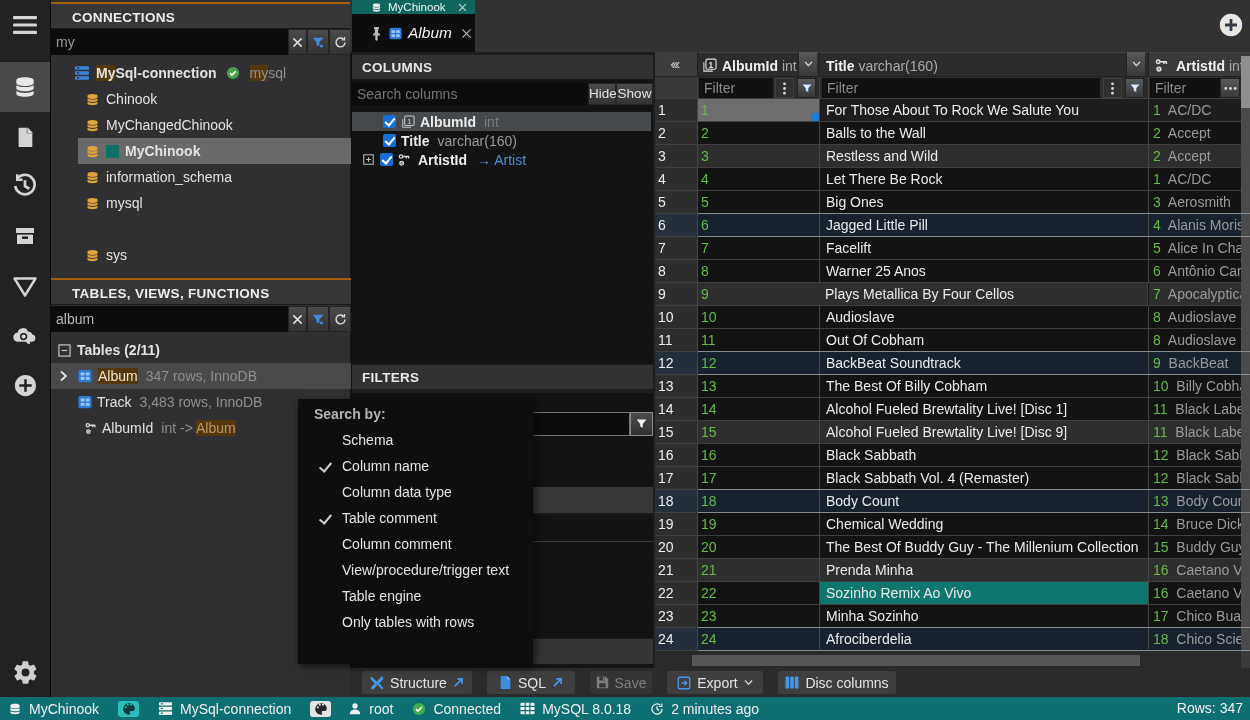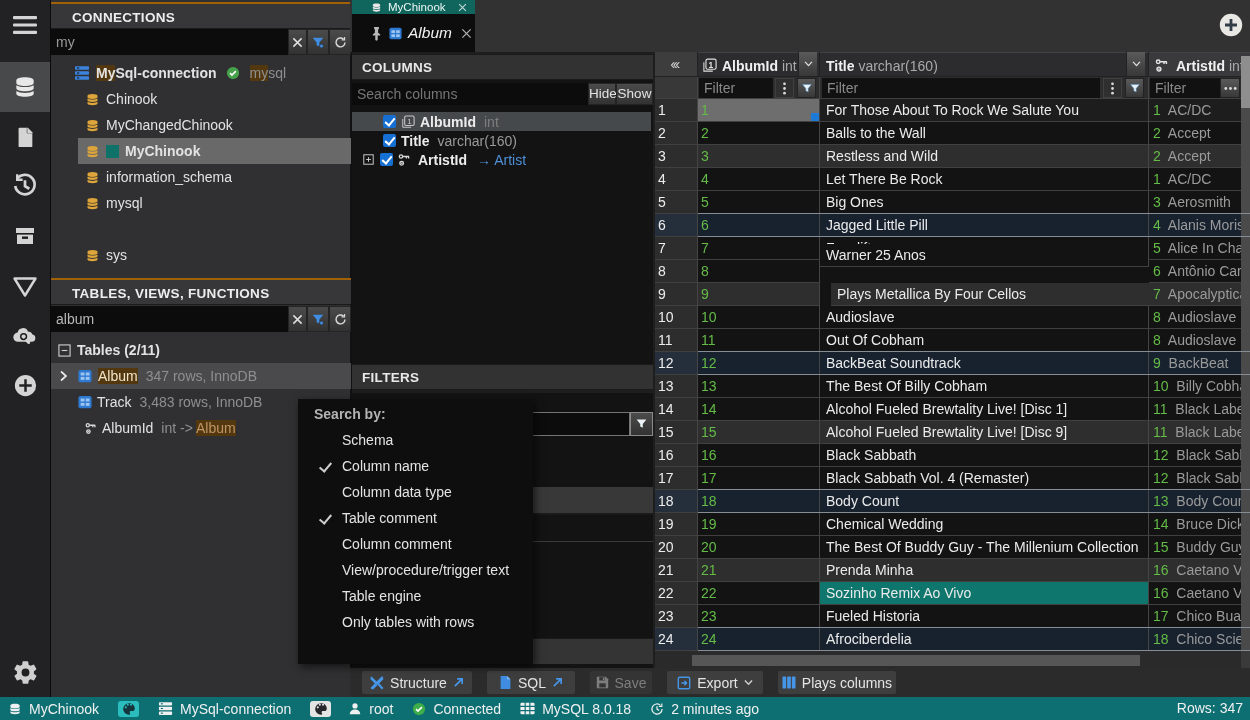--- a/index.html
+++ b/index.html
@@ -469,25 +469,25 @@
       <div class="gcell" style="left:165px;top:162px;width:329px;height:23px;background:#18222f;padding-left:6px">Jagged Little Pill</div>
       <div class="gcell" style="left:494px;top:162px;width:101px;height:23px;background:#18222f;padding-left:4px;border-right:none"><span class="gnum">4</span>&nbsp; <span class="gname">Alanis Morissette</span></div>
       <div style="position:absolute;left:43px;top:161px;width:552px;height:1px;background:#878d95;z-index:3"></div>
       <div style="position:absolute;left:43px;top:184px;width:552px;height:1px;background:#878d95;z-index:3"></div>
       <div class="gcell rowhdr" style="left:0;top:185px;width:43px;height:23px;background:#2d2d2d">7</div>
       <div class="gcell gnum" style="left:43px;top:185px;width:122px;height:23px;background:#131313;position:absolute">7</div>
       <div class="gcell" style="left:165px;top:185px;width:329px;height:23px;background:#131313;padding-left:6px">Facelift</div>
       <div class="gcell" style="left:494px;top:185px;width:101px;height:23px;background:#131313;padding-left:4px;border-right:none"><span class="gnum">5</span>&nbsp; <span class="gname">Alice In Chains</span></div>
       <div class="gcell rowhdr" style="left:0;top:208px;width:43px;height:23px;background:#2d2d2d">8</div>
       <div class="gcell gnum" style="left:43px;top:208px;width:122px;height:23px;background:#131313;position:absolute">8</div>
-      <div class="gcell" style="left:165px;top:192px;width:329px;height:23px;background:#131313;padding-left:6px">Warner 25 Anos</div>
+      <div class="gcell" style="left:165px;top:208px;width:329px;height:23px;background:#131313;padding-left:6px">Warner 25 Anos</div>
       <div class="gcell" style="left:494px;top:208px;width:101px;height:23px;background:#131313;padding-left:4px;border-right:none"><span class="gnum">6</span>&nbsp; <span class="gname">Antônio Carlos Jobim</span></div>
       <div class="gcell rowhdr" style="left:0;top:231px;width:43px;height:23px;background:#2d2d2d">9</div>
       <div class="gcell gnum" style="left:43px;top:231px;width:122px;height:23px;background:#2e2e2e;position:absolute">9</div>
-      <div class="gcell" style="left:176px;top:231px;width:329px;height:23px;background:#2e2e2e;padding-left:6px">Plays Metallica By Four Cellos</div>
+      <div class="gcell" style="left:164px;top:231px;width:329px;height:23px;background:#2e2e2e;padding-left:6px">Plays Metallica By Four Cellos</div>
       <div class="gcell" style="left:494px;top:231px;width:101px;height:23px;background:#2e2e2e;padding-left:4px;border-right:none"><span class="gnum">7</span>&nbsp; <span class="gname">Apocalyptica</span></div>
       <div class="gcell rowhdr" style="left:0;top:254px;width:43px;height:23px;background:#2d2d2d">10</div>
       <div class="gcell gnum" style="left:43px;top:254px;width:122px;height:23px;background:#131313;position:absolute">10</div>
       <div class="gcell" style="left:165px;top:254px;width:329px;height:23px;background:#131313;padding-left:6px">Audioslave</div>
       <div class="gcell" style="left:494px;top:254px;width:101px;height:23px;background:#131313;padding-left:4px;border-right:none"><span class="gnum">8</span>&nbsp; <span class="gname">Audioslave</span></div>
       <div class="gcell rowhdr" style="left:0;top:277px;width:43px;height:23px;background:#2d2d2d">11</div>
       <div class="gcell gnum" style="left:43px;top:277px;width:122px;height:23px;background:#131313;position:absolute">11</div>
       <div class="gcell" style="left:165px;top:277px;width:329px;height:23px;background:#131313;padding-left:6px">Out Of Cobham</div>
       <div class="gcell" style="left:494px;top:277px;width:101px;height:23px;background:#131313;padding-left:4px;border-right:none"><span class="gnum">8</span>&nbsp; <span class="gname">Audioslave</span></div>
       <div class="gcell rowhdr" style="left:0;top:300px;width:43px;height:23px;background:#252e3b">12</div>
@@ -533,21 +533,21 @@
       <div class="gcell rowhdr" style="left:0;top:507px;width:43px;height:23px;background:#2d2d2d">21</div>
       <div class="gcell gnum" style="left:43px;top:507px;width:122px;height:23px;background:#2e2e2e;position:absolute">21</div>
       <div class="gcell" style="left:165px;top:507px;width:329px;height:23px;background:#2e2e2e;padding-left:6px">Prenda Minha</div>
       <div class="gcell" style="left:494px;top:507px;width:101px;height:23px;background:#2e2e2e;padding-left:4px;border-right:none"><span class="gnum">16</span>&nbsp; <span class="gname">Caetano Veloso</span></div>
       <div class="gcell rowhdr" style="left:0;top:530px;width:43px;height:23px;background:#2d2d2d">22</div>
       <div class="gcell gnum" style="left:43px;top:530px;width:122px;height:23px;background:#131313;position:absolute">22</div>
       <div class="gcell" style="left:165px;top:530px;width:329px;height:23px;background:#0f766e;padding-left:6px">Sozinho Remix Ao Vivo</div>
       <div class="gcell" style="left:494px;top:530px;width:101px;height:23px;background:#131313;padding-left:4px;border-right:none"><span class="gnum">16</span>&nbsp; <span class="gname">Caetano Veloso</span></div>
       <div class="gcell rowhdr" style="left:0;top:553px;width:43px;height:23px;background:#2d2d2d">23</div>
       <div class="gcell gnum" style="left:43px;top:553px;width:122px;height:23px;background:#131313;position:absolute">23</div>
-      <div class="gcell" style="left:165px;top:553px;width:329px;height:23px;background:#131313;padding-left:6px">Fueled Historia</div>
+      <div class="gcell" style="left:165px;top:553px;width:329px;height:23px;background:#131313;padding-left:6px">Minha Sozinho</div>
       <div class="gcell" style="left:494px;top:553px;width:101px;height:23px;background:#131313;padding-left:4px;border-right:none"><span class="gnum">17</span>&nbsp; <span class="gname">Chico Buarque</span></div>
       <div class="gcell rowhdr" style="left:0;top:576px;width:43px;height:23px;background:#252e3b">24</div>
       <div class="gcell gnum" style="left:43px;top:576px;width:122px;height:23px;background:#18222f;position:absolute">24</div>
       <div class="gcell" style="left:165px;top:576px;width:329px;height:23px;background:#18222f;padding-left:6px">Afrociberdelia</div>
       <div class="gcell" style="left:494px;top:576px;width:101px;height:23px;background:#18222f;padding-left:4px;border-right:none"><span class="gnum">18</span>&nbsp; <span class="gname">Chico Science &amp; Nação Zumbi</span></div>
       <div style="position:absolute;left:43px;top:575px;width:552px;height:1px;background:#878d95;z-index:3"></div>
       <div style="position:absolute;left:43px;top:598px;width:552px;height:1px;background:#878d95;z-index:3"></div>
       <div style="position:absolute;left:0;top:599px;width:595px;height:17px;background:#2a2a2a"></div>
       <div style="position:absolute;left:37px;top:603px;width:448px;height:11px;background:#565656"></div>
       <div style="position:absolute;left:586px;top:4px;width:9px;height:595px;background:#4a4a4a"></div>
@@ -594,21 +594,21 @@
     <svg width="9" height="7" viewBox="0 0 10 7" fill="none" stroke="#d0d0d0" stroke-width="1.6">
           <path d="M1 1.2L5 5.4 9 1.2"></path>
         </svg>
   </div>
   <div class="tbtn" style="left:428px; width:118px">
     <svg width="14" height="13" viewBox="0 0 16 15" fill="#4596e8">
           <rect x="0.5" y="0.5" width="4.2" height="14" rx="1"></rect>
           <rect x="5.9" y="0.5" width="4.2" height="14" rx="1"></rect>
           <rect x="11.3" y="0.5" width="4.2" height="14" rx="1"></rect>
         </svg>
-    <span>Plays columns</span>
+    <span>Disc columns</span>
   </div>
 </div>
 
 <div id="statusbar" class="abs">
   <div class="sit" style="margin-left:8px">
     <svg width="14" height="14" viewBox="0 0 24 24" fill="#f0f0f0">
           <path d="M12 3c-4.4 0-8 1.2-8 2.8v2.4C4 9.8 7.6 11 12 11s8-1.2 8-2.8V5.8C20 4.2 16.4 3 12 3zm-8 7.3v2.9c0 1.6 3.6 2.8 8 2.8s8-1.2 8-2.8v-2.9c-1.7 1.2-4.8 1.8-8 1.8s-6.3-.6-8-1.8zm0 5.4v2.5C4 19.8 7.6 21 12 21s8-1.2 8-2.8v-2.5c-1.7 1.2-4.8 1.8-8 1.8s-6.3-.6-8-1.8z"></path>
         </svg>
     <span>MyChinook</span>
   </div>

